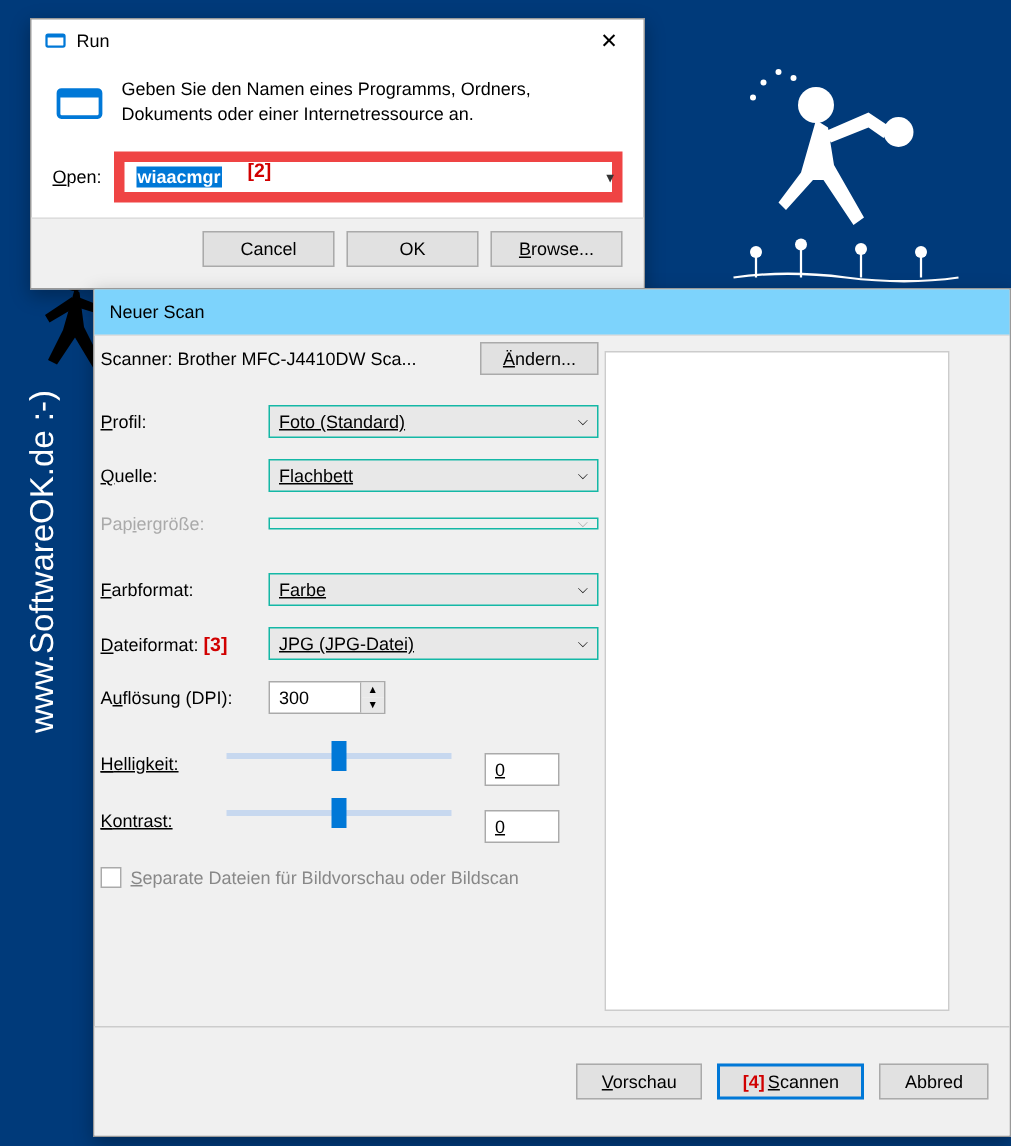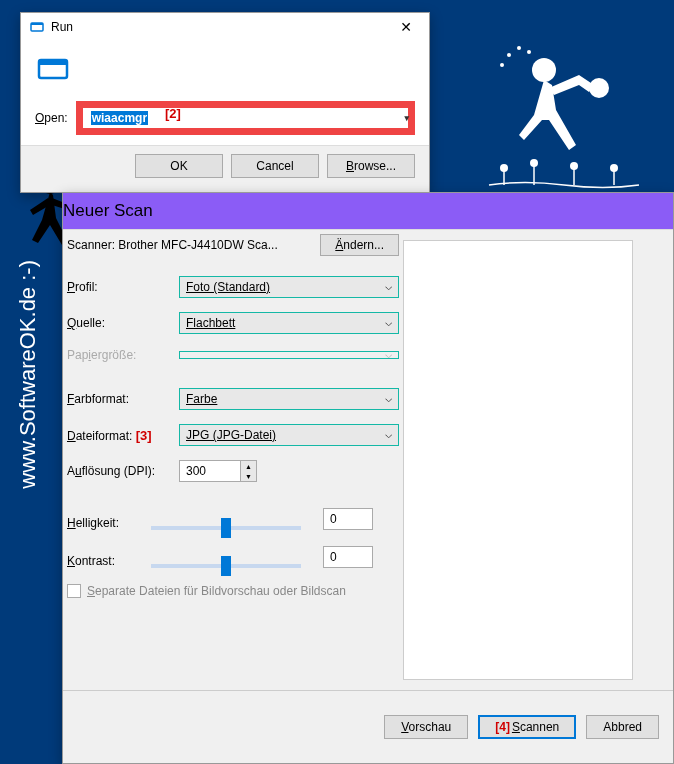--- a/index.html
+++ b/index.html
@@ -30,42 +30,42 @@
     .run-input .selected { background: #0078d7; color: #fff; padding: 0 1px; }
     .run-input .caret { position: absolute; right: 6px; top: 50%; transform: translateY(-50%); font-size: 9px; color: #333; }
     .run-buttons { padding: 8px 14px 14px; display: flex; justify-content: flex-end; gap: 8px; background: #f0f0f0; border-top: 1px solid #ddd; }
     .run-buttons button { width: 88px; padding: 4px 0; font-size: 12px; background: #e1e1e1; border: 1px solid #aaa; cursor: pointer; }
     .annotation { color: #d10000; font-weight: bold; font-size: 13px; }
     .ann1 { position: absolute; left: 165px; top: 34px; }
     .ann2 { position: absolute; left: 165px; top: 106px; z-index:10; }
     
     
     .scan-dialog { position: absolute; left: 62px; top: 192px; width: 612px; background: #f0f0f0; border: 1px solid #999; box-shadow: 0 4px 12px rgba(0,0,0,0.3); }
-    .scan-titlebar { background: #8b5cf6; padding: 8px 0; font-size: 17px; border-bottom: 1px solid #ddd; }
+    .scan-titlebar { background: #7dd3fc; padding: 8px 10px; font-size: 12px; border-bottom: 1px solid #ddd; }
     .scan-body { display: flex; }
     .scan-left { width: 340px; padding: 4px; }
     .scan-right { flex: 1; padding: 10px 0 10px 0; background: #f0f0f0; }
     .scan-preview { width: 230px; height: 440px; background: #fff; border: 1px solid #ccc; }
     
     .scanner-row { display: flex; align-items: center; margin-bottom: 20px; gap: 8px; }
     .scanner-row .lbl { font-size: 12px; flex: 1; white-space: nowrap; overflow: hidden; text-overflow: ellipsis; }
     .scanner-row button { padding: 3px 14px; font-size: 12px; background: #e1e1e1; border: 1px solid #aaa; cursor: pointer; }
     
     .form-row { display: flex; align-items: center; margin-bottom: 14px; gap: 8px; }
     .form-row .flabel { width: 104px; font-size: 12px; }
     .form-row .flabel.disabled { color: #aaa; }
     .form-row .fcontrol { flex: 1; }
     .dropdown { width: 100%; border: 1px solid #14b8a6; background: #e8e8e8; padding: 3px 6px; font-size: 12px; position: relative; cursor: pointer; text-decoration: underline; }
     .dropdown.disabled { background: #f0f0f0; color: #aaa; }
     .dropdown .caret { position: absolute; right: 6px; top: 50%; transform: translateY(-50%); font-size: 9px; }
     .spinner { width: 78px; border: 1px solid #aaa; background: #fff; padding: 3px 6px; font-size: 12px; position: relative; }
     .spinner .spin-btns { position: absolute; right: 0; top: 0; bottom: 0; width: 16px; display:flex; flex-direction:column; border-left:1px solid #aaa; }
     .spinner .spin-btns div { flex:1; display:flex; align-items:center; justify-content:center; font-size:7px; background:#e8e8e8; cursor:pointer; }
     
-    .slider-row { display: flex; align-items: flex-end; margin-bottom: 16px; gap: 14px; }
+    .slider-row { display: flex; align-items: flex-start; margin-bottom: 16px; gap: 14px; text-decoration: underline; }
     .slider-row .flabel { width: 70px; font-size: 12px; }
     .slider-track { width: 150px; height: 4px; background: #c7d8ef; position: relative; }
     .slider-thumb { position: absolute; left: 50%; top: 50%; transform: translate(-50%,-50%); width: 10px; height: 20px; background: #0078d7; }
     .slider-val { width: 50px; border: 1px solid #aaa; background: #fff; padding: 3px 6px; font-size: 12px; text-align:left; margin-left: 8px; }
     
     .checkbox-row { display: flex; align-items: center; gap: 6px; margin-top: 10px; }
     .checkbox-row .cb { width: 14px; height: 14px; border: 1px solid #aaa; background: #fff; }
     .checkbox-row .cblabel { font-size: 12px; color: #888; }
     
     .scan-footer { border-top: 1px solid #ccc; padding: 24px 14px; display: flex; justify-content: flex-end; gap: 10px; background: #f0f0f0; }
@@ -141,30 +141,31 @@
     <span class="title">Run</span>
     <span class="close">✕</span>
   </div>
   <div class="run-body">
     <span class="big-icon">
       <svg width="34" height="34" viewBox="0 0 34 34">
           <rect x="3" y="8" width="28" height="18" rx="2" fill="none" stroke="#0078d7" stroke-width="2.5"></rect>
           <rect x="3" y="8" width="28" height="5" fill="#0078d7"></rect>
         </svg>
     </span>
+    <div class="desc">Geben Sie den Namen eines Programms, Ordners, Dokuments oder einer Internetressource an.</div>
   </div>
   <div class="run-input-row">
     <label><span class="underline">O</span>pen:</label>
     <div class="input-wrap">
       <div class="run-input"><span class="selected">wiaacmgr</span><span class="caret">▾</span></div>
     </div>
   </div>
   <div class="run-buttons">
+    <button>Cancel</button>
     <button>OK</button>
-    <button>Cancel</button>
     <button><span class="underline">B</span>rowse...</button>
   </div>
 </div>
 
 <div class="scan-dialog">
   <div class="scan-titlebar">Neuer Scan</div>
   <div class="scan-body">
     <div class="scan-left">
       <div class="scanner-row">
         <div class="lbl">Scanner: Brother MFC-J4410DW Sca...</div>

